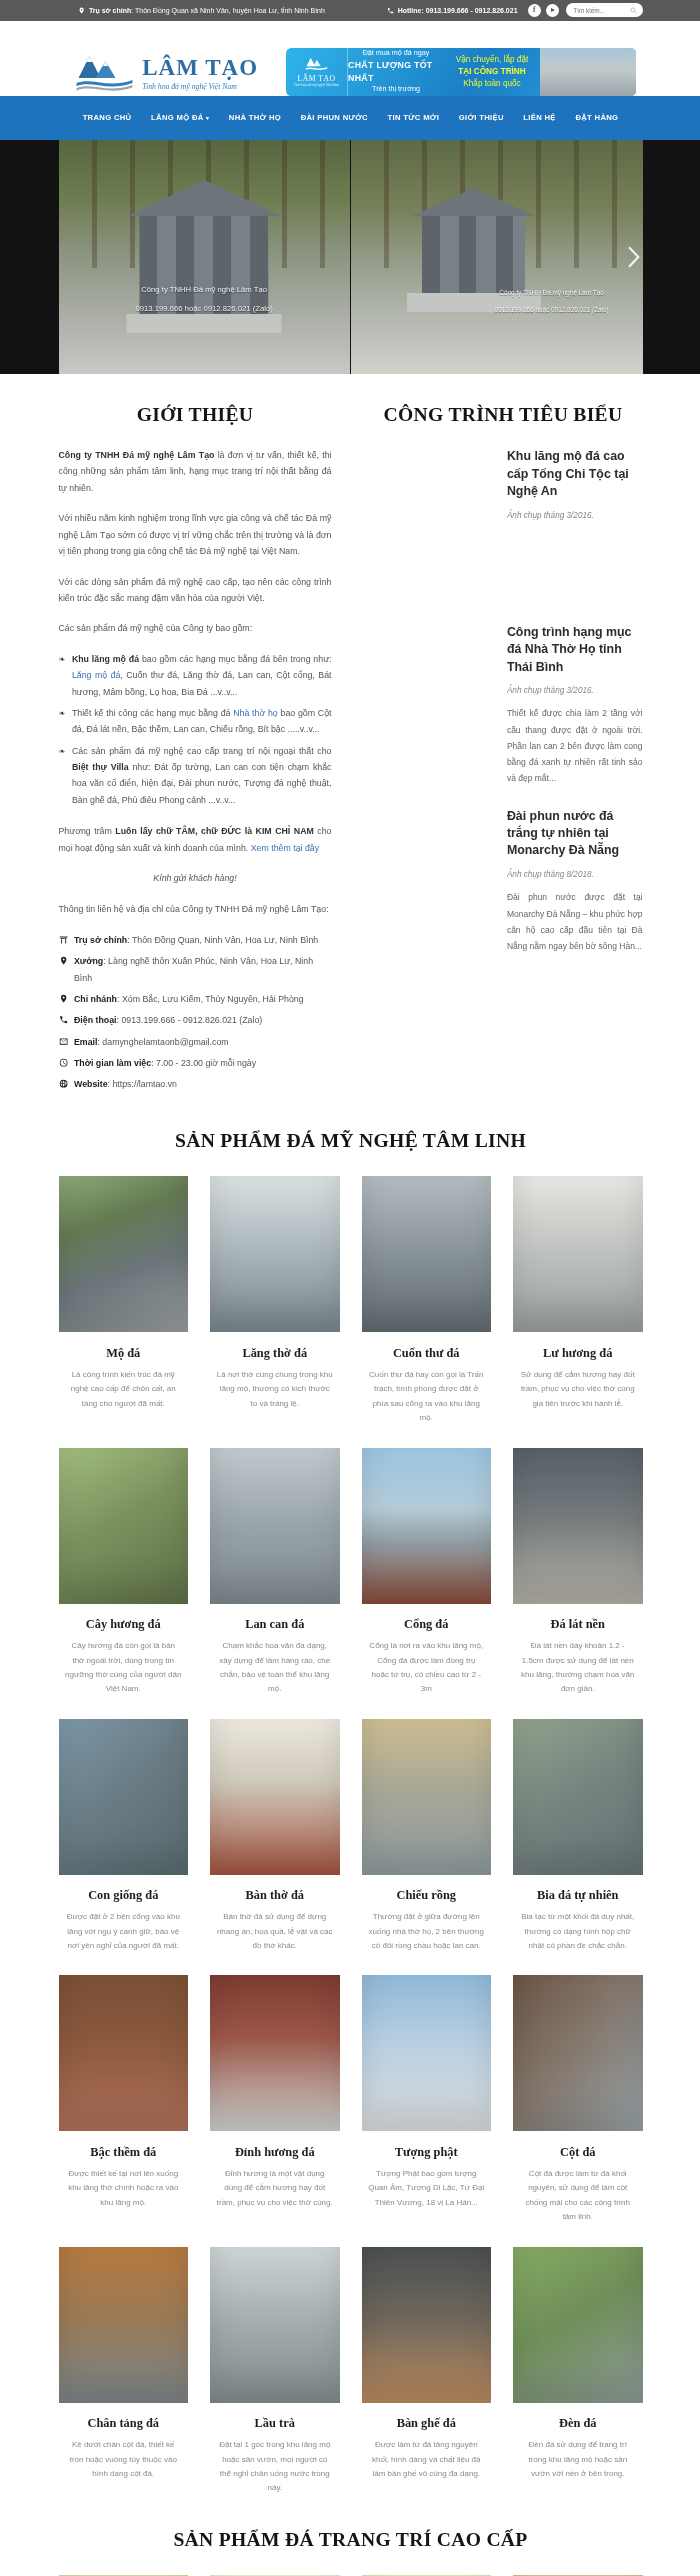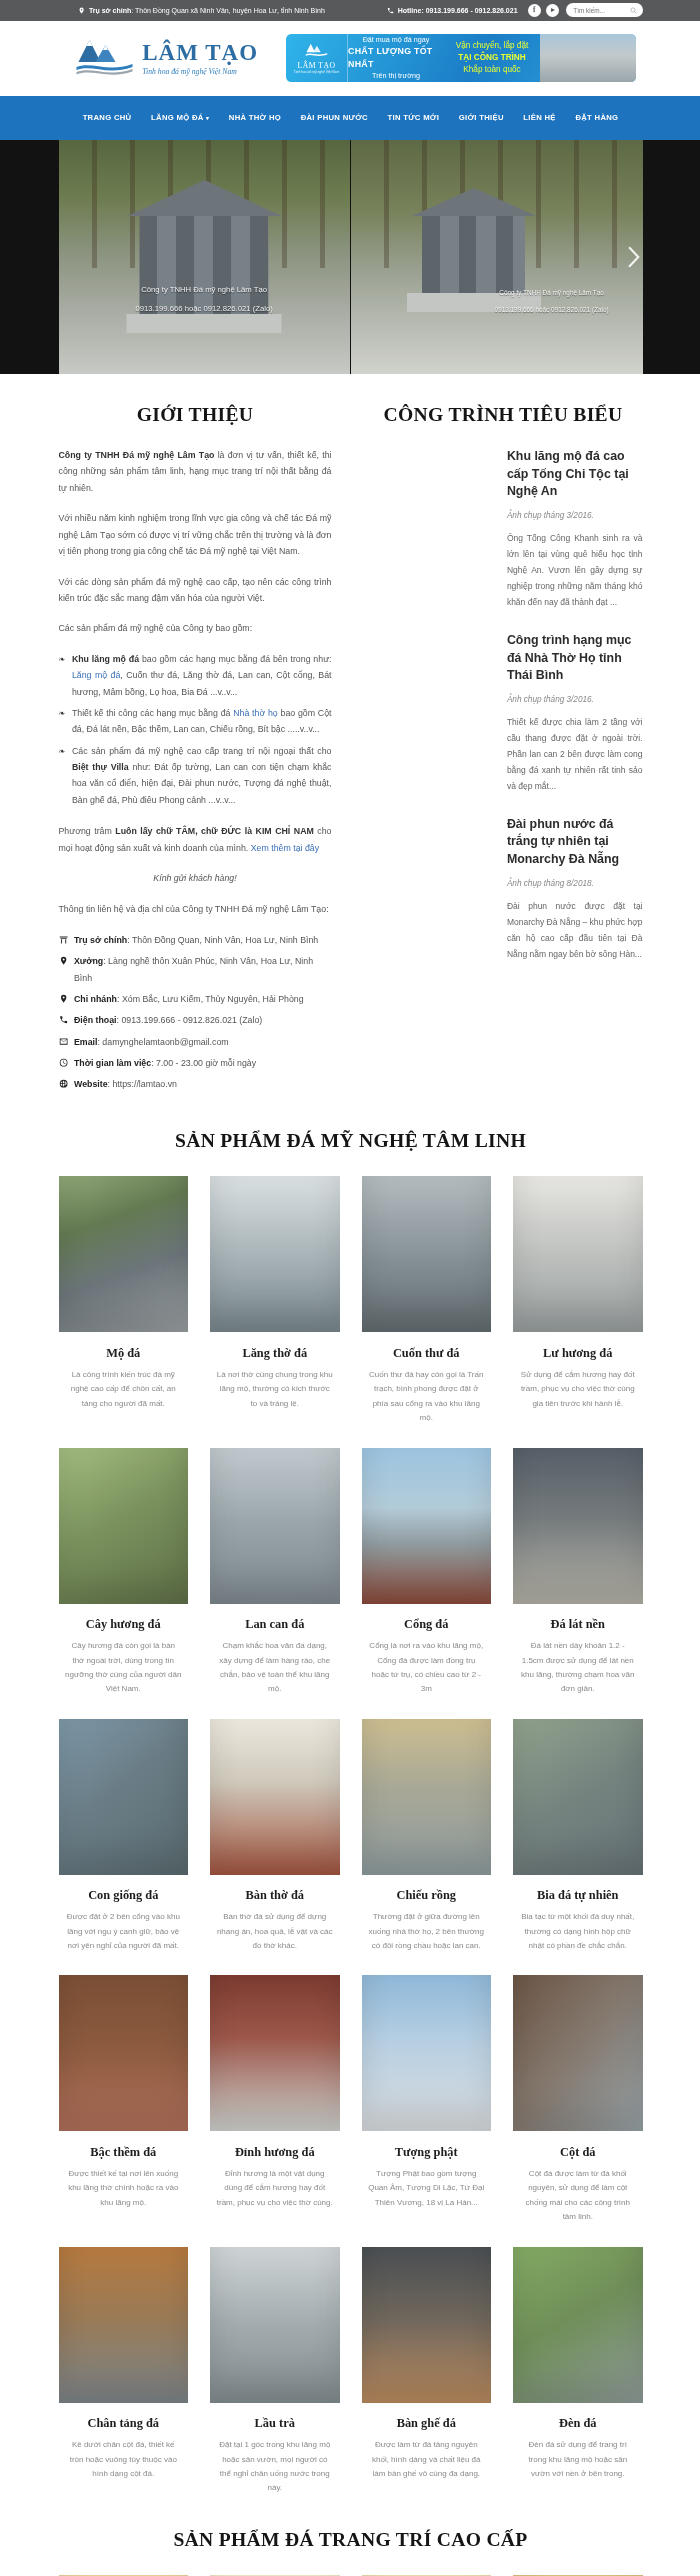--- a/index.html
+++ b/index.html
@@ -15,21 +15,21 @@
   .tb-addr{margin-left:19.6px;}
   .tb-hot{margin-left:62px;font-weight:bold;}
   .tb-soc{margin-left:auto;display:flex;gap:4.6px;}
   .soc-circle{width:13.4px;height:13.4px;border-radius:50%;background:#fff;color:#58595b;display:flex;align-items:center;justify-content:center;font-weight:bold;font-size:7.2px;font-family:"Liberation Serif",serif;cursor:pointer;}
   .soc-circle .play{width:0;height:0;border-left:4.1px solid #58595b;border-top:2.6px solid transparent;border-bottom:2.6px solid transparent;margin-left:1px;}
   .search-pill{margin-left:7.2px;background:#fff;border-radius:7.7px;height:14.4px;width:66px;display:flex;align-items:center;padding:0 5.2px;}
   .search-pill input{border:0;outline:0;width:47px;font-size:6.4px;color:#777;font-family:"Liberation Sans",sans-serif;background:transparent;}
   .mag{width:7.2px;height:7.2px;stroke:#9a9a9a;fill:none;stroke-width:2;margin-left:auto;}
   
   .header{height:75px;background:#fff;}
-  .header .wrap{display:flex;align-items:center;height:75px;}
+  .header .wrap{display:flex;align-items:flex-end;height:75px;}
   .logo{display:flex;align-items:center;gap:7.2px;margin-left:15.5px;cursor:pointer;}
   .logo-txt .big{font-family:"Liberation Serif",serif;font-size:23px;letter-spacing:1px;color:#2d6da3;font-weight:bold;line-height:1;}
   .logo-txt .tag{font-family:"Liberation Serif",serif;font-style:italic;font-size:7.7px;color:#2f7fbe;margin-top:3.1px;}
   .banner{margin-left:28px;width:350px;height:48px;border-radius:5.2px;overflow:hidden;display:flex;background:linear-gradient(120deg,#2fb4e9 0%,#1b7dc6 55%,#2fa7e0 100%);color:#fff;cursor:pointer;}
   .bn-logo{width:61px;display:flex;flex-direction:column;align-items:center;justify-content:center;border-right:0.5px solid rgba(255,255,255,.35);}
   .bn-logo .t{font-family:"Liberation Serif",serif;font-size:7.7px;letter-spacing:0.5px;margin-top:1px;}
   .bn-logo .s{font-style:italic;font-size:3.3px;opacity:.9;}
   .bn-mid{flex:1;display:flex;flex-direction:column;align-items:center;justify-content:center;line-height:1.45;}
   .bn-mid .l1{font-size:7.2px;}
   .bn-mid .l2{font-size:8.8px;font-weight:bold;letter-spacing:0.3px;}
@@ -341,21 +341,20 @@
 
     <div class="col-r">
       <h2 class="sec">CÔNG TRÌNH TIÊU BIỂU</h2>
       <div>
 
       <div class="article">
           <div class="art-img" data-photo="a1"></div>
           <div class="art-body">
             <div class="art-title">Khu lăng mộ đá cao cấp Tống Chi Tộc tại Nghệ An</div>
             <div class="art-date">Ảnh chụp tháng 3/2016.</div>
-            <div class="art-exc">Ông Tống Công Khanh sinh ra và lớn lên tại vùng quê hiếu học tỉnh Nghệ An. Vươn lên gây dựng sự nghiệp trong những năm tháng khó khăn đến nay đã thành đạt ...</div>
           </div>
         </div>
           <div class="article">
           <div class="art-img" data-photo="a2"></div>
           <div class="art-body">
             <div class="art-title">Công trình hạng mục đá Nhà Thờ Họ tỉnh Thái Bình</div>
             <div class="art-date">Ảnh chụp tháng 3/2016.</div>
             <div class="art-exc">Thiết kế được chia làm 2 tầng với cầu thang được đặt ở ngoài trời. Phần lan can 2 bên được làm cong bằng đá xanh tự nhiên rất tinh sảo và đẹp mắt...</div>
           </div>
         </div>

